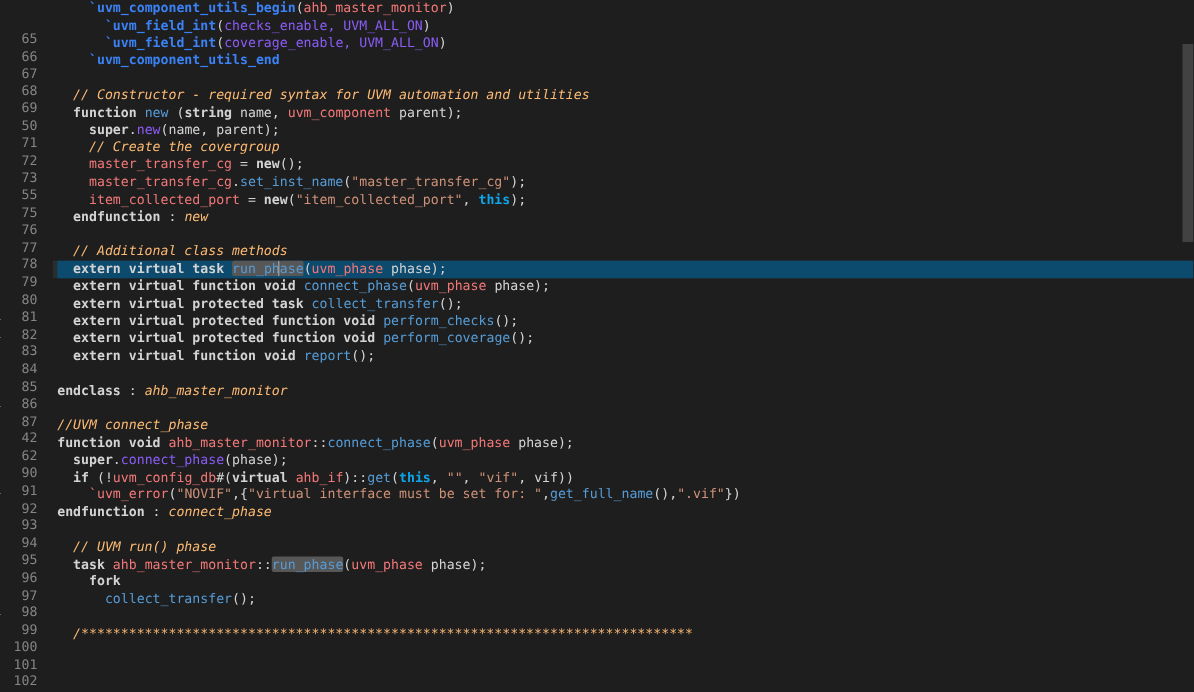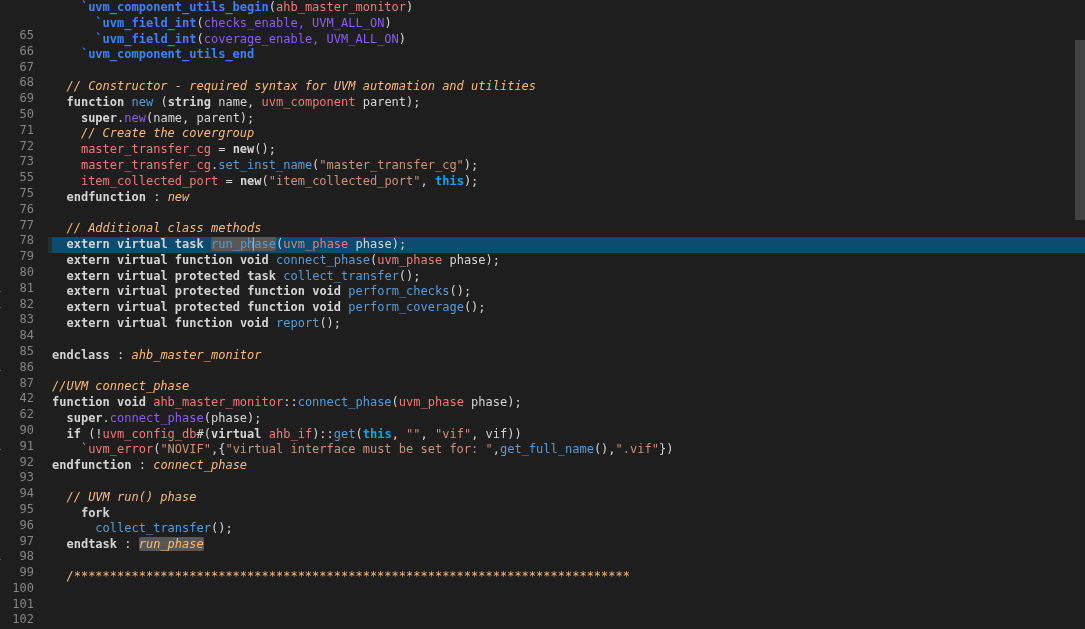--- a/index.html
+++ b/index.html
@@ -176,22 +176,22 @@
       <div class="line"><span class="c-kw2">endclass</span><span> : </span><span class="c-cmt">ahb_master_monitor</span></div>
       <div class="line"><span></span></div>
       <div class="line"><span></span><span class="c-cmt">//UVM connect_phase</span></div>
       <div class="line"><span></span><span class="c-kw2">function</span><span> </span><span class="c-kw2">void</span><span> </span><span class="c-type">ahb_master_monitor</span><span>::</span><span class="c-func">connect_phase</span><span class="c-pun">(</span><span class="c-type">uvm_phase</span><span> phase);</span></div>
       <div class="line"><span>  </span><span class="c-kw2">super</span><span>.</span><span class="c-id">connect_phase</span><span>(phase);</span></div>
       <div class="line"><span>  </span><span class="c-kw2">if</span><span> (!</span><span class="c-type">uvm_config_db</span><span>#(</span><span class="c-kw2">virtual</span><span> </span><span class="c-type">ahb_if</span><span>)::</span><span class="c-func">get</span><span class="c-pun">(</span><span class="c-this">this</span><span>, </span><span class="c-str">""</span><span>, </span><span class="c-str">"vif"</span><span>, vif))</span></div>
       <div class="line"><span>    </span><span class="c-type">`uvm_error</span><span class="c-pun">(</span><span class="c-str">"NOVIF"</span><span>,{</span><span class="c-str">"virtual interface must be set for: "</span><span>,</span><span class="c-func">get_full_name</span><span>(),</span><span class="c-str">".vif"</span><span>})</span></div>
       <div class="line"><span></span><span class="c-kw2">endfunction</span><span> : </span><span class="c-cmt">connect_phase</span></div>
       <div class="line"><span></span></div>
       <div class="line"><span>  </span><span class="c-cmt">// UVM run() phase</span></div>
+      <div class="line"><span>  </span><span class="c-kw2">task</span><span> </span><span class="c-type">ahb_master_monitor</span><span>::</span><span class="c-func hl-word">run_phase</span><span class="c-pun">(</span><span class="c-type">uvm_phase</span><span> phase);</span></div>
       <div class="line"><span>    </span><span class="c-kw2">fork</span></div>
       <div class="line"><span>      </span><span class="c-func">collect_transfer</span><span>();</span></div>
-      <div class="line"><span>  </span><span class="c-kw2">endtask</span><span> : </span><span class="c-cmt hl-word">run_phase</span></div>
       <div class="line"><span></span></div>
       <div class="line"><span>  </span><span class="c-cmt">/*****************************************************************************</span></div>
     </div>
   <div class="scrollbar-v">
     <div class="thumb"></div>
   </div>
 </div>
 
 </body></html>

